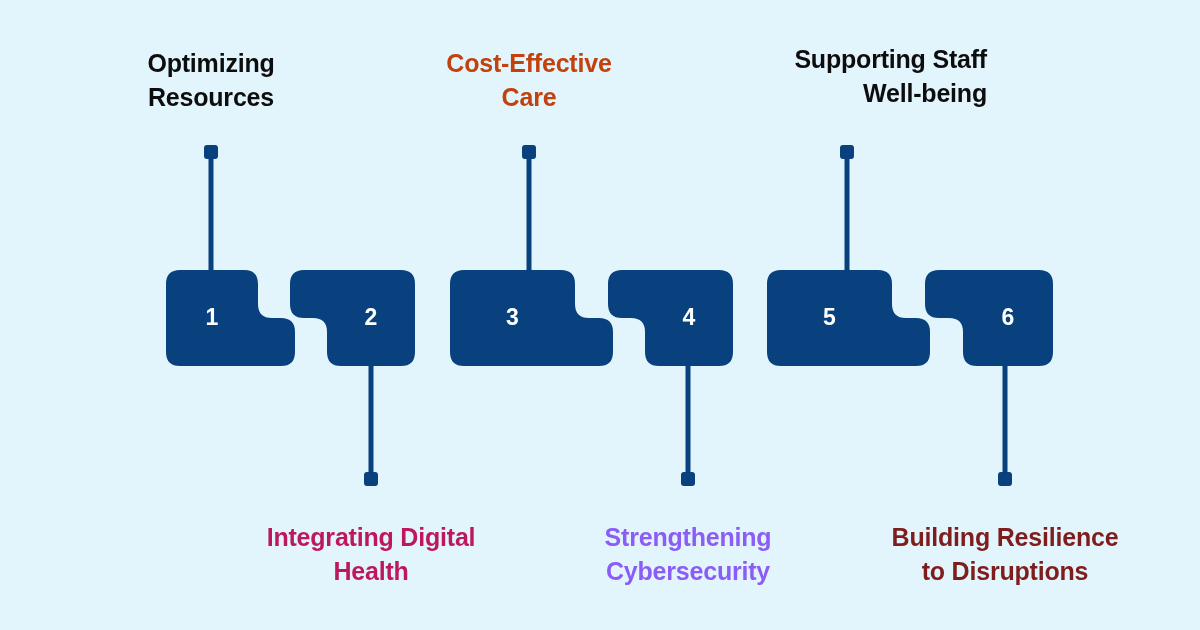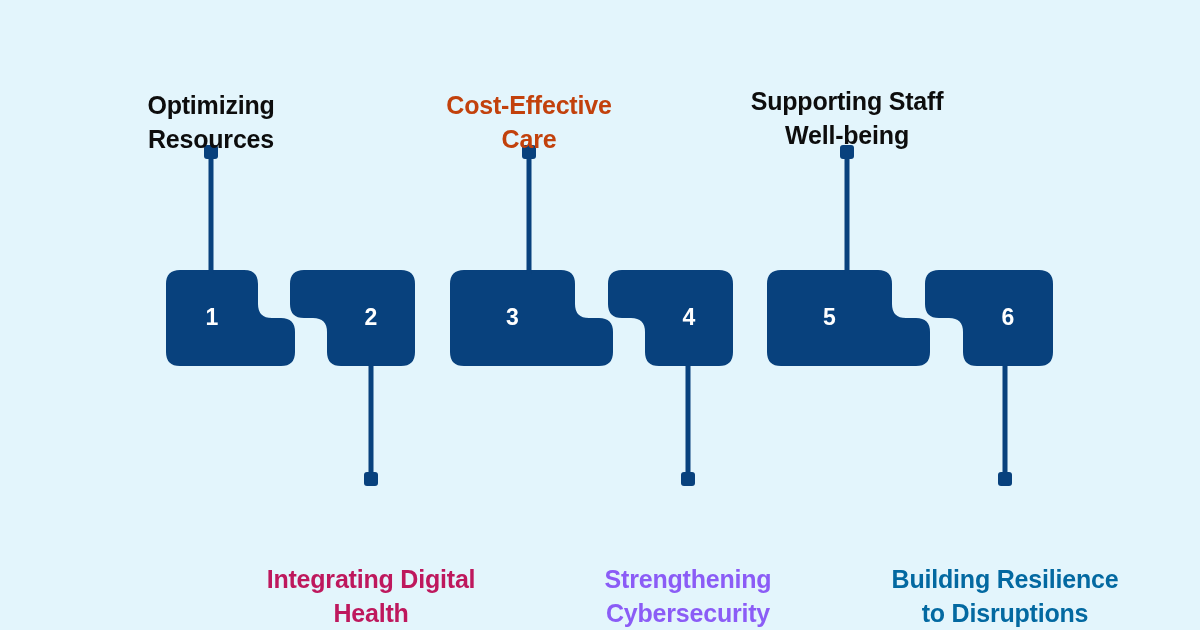--- a/index.html
+++ b/index.html
@@ -22,21 +22,20 @@
   }
   .label {
     position: absolute;
     font-weight: bold;
     font-size: 25px;
     line-height: 1.36;
     color: #0d0d0d;
     text-align: center;
     letter-spacing: -0.2px;
     white-space: pre-line;
-    margin-top: 42px;
   }
   .label.top  { }
   .label.bot  { }
   .step-num {
     position: absolute;
     color: #ffffff;
     font-weight: bold;
     font-size: 23px;
     line-height: 1;
     text-align: center;
@@ -103,19 +102,19 @@
       <div class="step-num" style="left: 331px; top: 306px; width: 80px;">2</div>
       <div class="label bot" style="color: #be185d; left: 231px; top: 520px; width: 280px;">Integrating Digital
 Health</div>
       <div class="step-num" style="left: 472.5px; top: 306px; width: 80px;">3</div>
       <div class="label top" style="color: #c2410c; left: 389px; top: 46px; width: 280px;">Cost-Effective
 Care</div>
       <div class="step-num" style="left: 649px; top: 306px; width: 80px;">4</div>
       <div class="label bot" style="color: #8b5cf6; left: 548px; top: 520px; width: 280px;">Strengthening
 Cybersecurity</div>
       <div class="step-num" style="left: 789.5px; top: 306px; width: 80px;">5</div>
-      <div class="label top" style="color: rgb(13, 13, 13); left: 707px; top: 42px; width: 280px;">Supporting Staff
+      <div class="label top" style="color: rgb(13, 13, 13); left: 707px; top: 42px; width: 280px; text-align: right;">Supporting Staff
 Well-being</div>
       <div class="step-num" style="left: 968px; top: 306px; width: 80px;">6</div>
-      <div class="label bot" style="color: #0369a1; left: 865px; top: 520px; width: 280px;">Building Resilience
+      <div class="label bot" style="color: #7f1d1d; left: 865px; top: 520px; width: 280px;">Building Resilience
 to Disruptions</div>
     </div>
 </div>
 
 </body></html>

